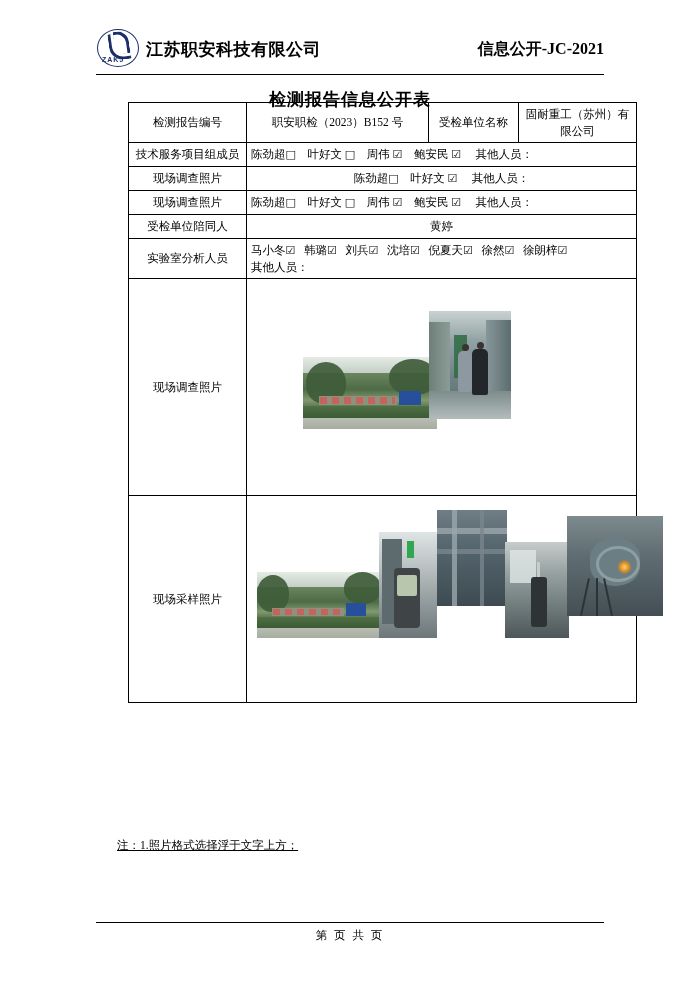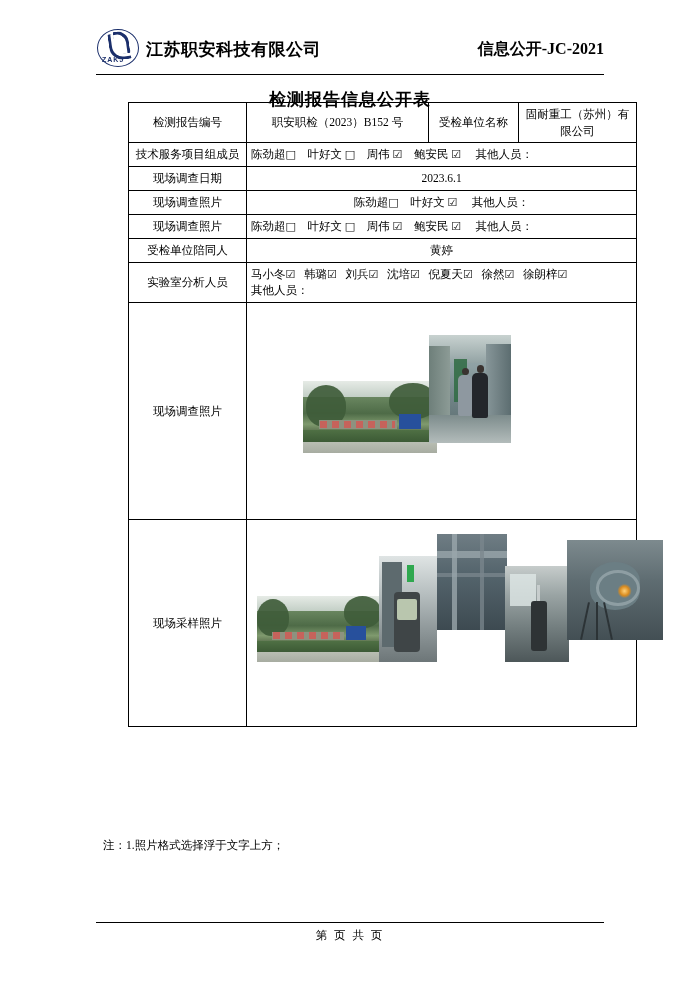--- a/index.html
+++ b/index.html
@@ -221,23 +221,24 @@
   
   .ph-tank { background: linear-gradient(to bottom,#7d8a8e 0%,#5f6d72 40%,#434f54 100%); }
   .tank-body { position:absolute; left:24%; top:22%; width:52%; height:48%; background:#6b7e84; border-radius:50% / 40%; }
   .tank-ring { position:absolute; left:30%; top:30%; width:40%; height:30%; border:3px solid #8e9ea3; border-radius:50%; }
   .tripod-leg { position:absolute; width:2px; background:#2c3336; }
   .tank-spark { position:absolute; left:52%; top:44%; width:16%; height:14%; background:radial-gradient(circle,#ffd27a 0%,#d98b1f 45%,rgba(0,0,0,0) 70%); }
 
   
   .note {
     position: absolute;
-    left: 103px;
+    left: 117px;
     top: 838px;
     font-size: 11.5px;
+    text-decoration: underline;
   }
   .footer-rule {
     position: absolute;
     left: 96px;
     top: 922px;
     width: 508px;
     border-bottom: 1px solid #000;
   }
   .footer-text {
     position: absolute;
@@ -300,24 +301,20 @@
           </span>
           &nbsp;&nbsp;
           <span class="member">
             <span>鲍安民</span>&nbsp;<span class="cb">☑</span>
           </span>
           &nbsp;&nbsp;&nbsp;
           <span>其他人员：</span>
         </td>
       </tr>
 
-      <tr>
-        <td class="lbl">现场调查日期</td>
-        <td class="c" colspan="4">2023.6.1</td>
-      </tr>
 
       <tr>
         <td class="lbl">现场调查照片</td>
         <td class="c" colspan="4">
           <span class="member">
             <span>陈劲超</span><span class="cb">□</span>
           </span>
           &nbsp;&nbsp;
           <span class="member">
             <span>叶好文</span>&nbsp;<span class="cb">☑</span>

